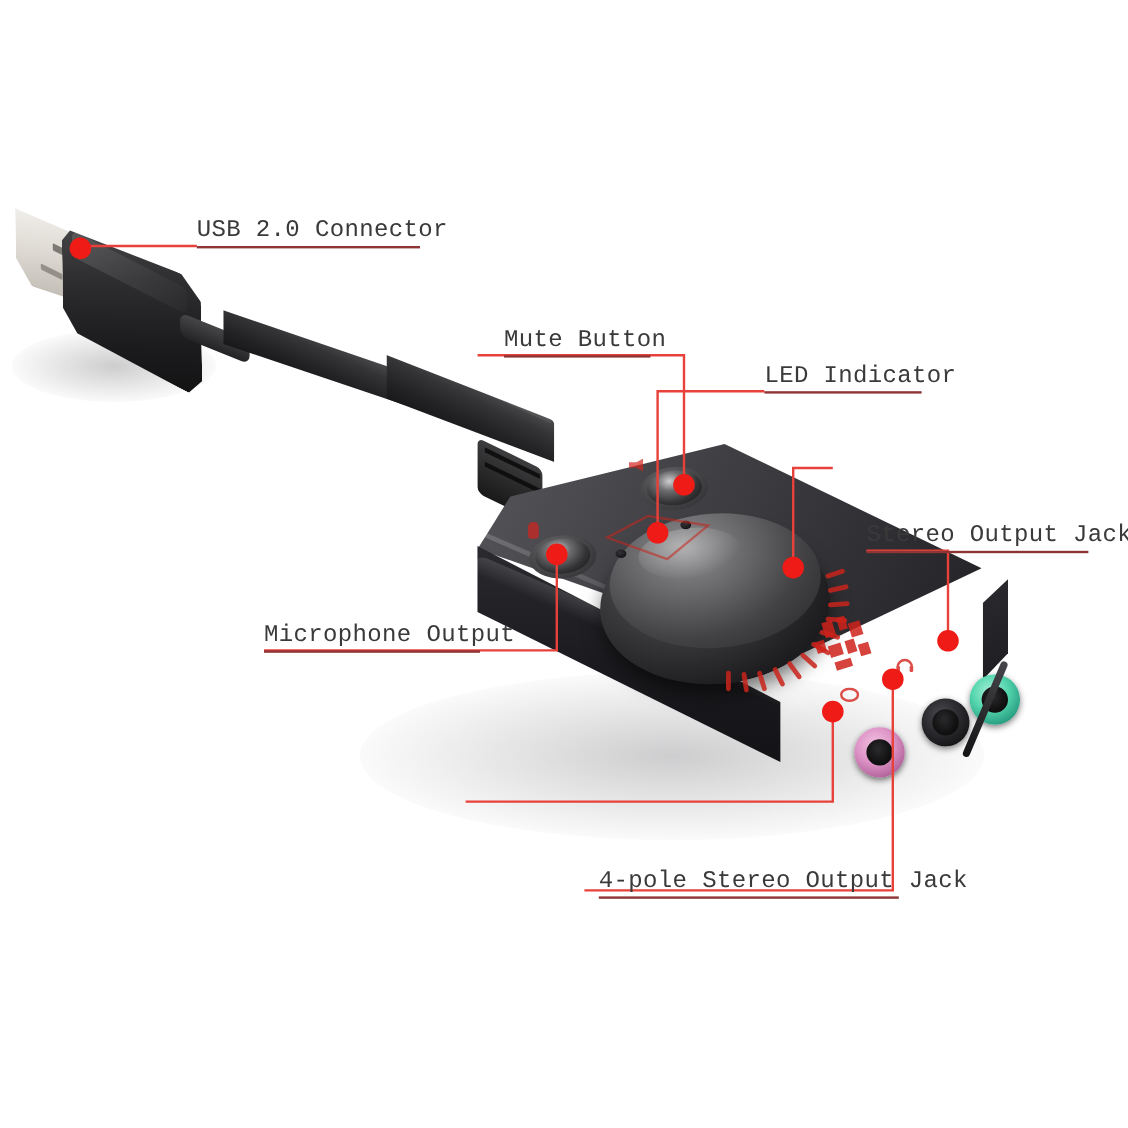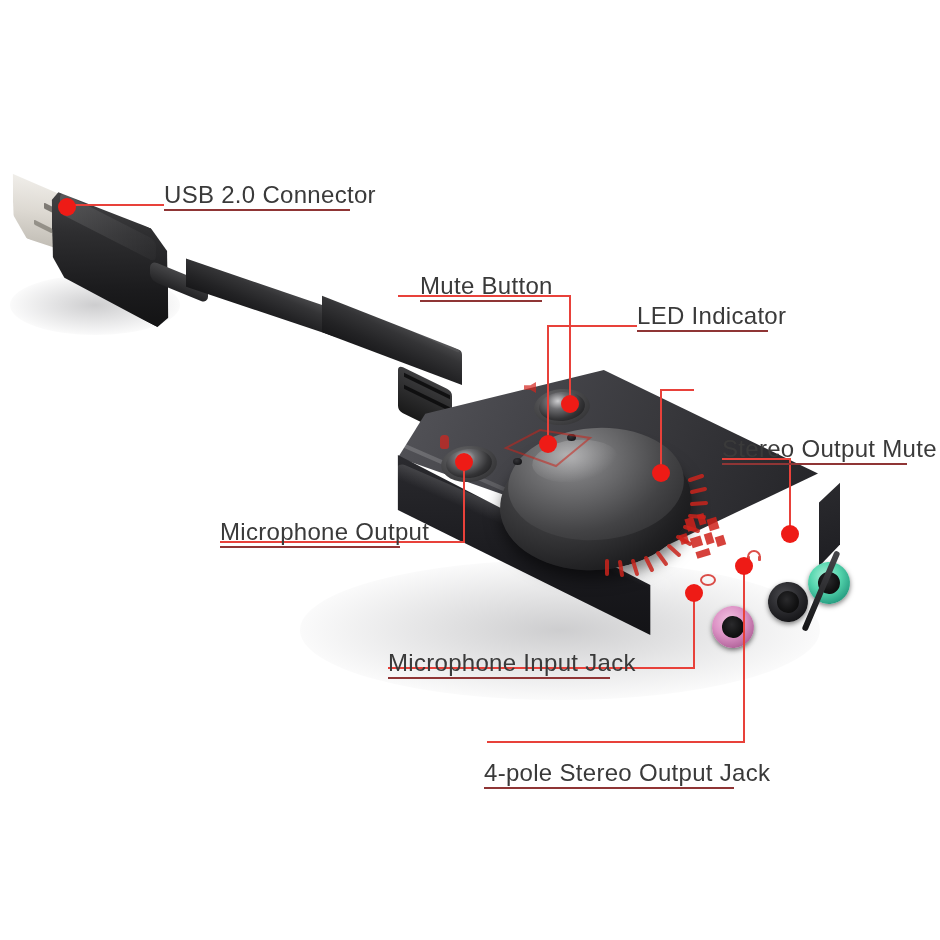--- a/index.html
+++ b/index.html
@@ -7,22 +7,22 @@
   body{
     width:940px;height:940px;overflow:hidden;position:relative;
     font-family:"Liberation Sans", sans-serif;
   }
   #stage{position:absolute;left:0;top:0;width:940px;height:940px;background:#ffffff;}
 
   
   .callout{position:absolute;white-space:nowrap;}
   .callout .txt{
     display:block;
-    font-family:Liberation Sans, sans-serif;
-    font-size:24px;
+    font-family:Liberation Mono, monospace;
+    font-size:20px;
     letter-spacing:.3px;
     color:#3a3a3a;
     line-height:1.05;
   }
   .callout .rule{
     display:block;height:1.6px;background:#8f3535;margin-top:2px;width:100%;
   }
 
   
   #leaders{position:absolute;left:0;top:0;width:940px;height:940px;pointer-events:none;}
@@ -292,32 +292,28 @@
     <span class="rule"></span>
   </div>
 
   <div class="callout" style="left:637px;top:303px;width:131px;">
     <span class="txt">LED Indicator</span>
     <span class="rule"></span>
   </div>
 
 
   <div class="callout" style="left:722px;top:436px;width:185px;">
-    <span class="txt">Stereo Output Mute</span>
+    <span class="txt">Stereo Output Jack</span>
     <span class="rule"></span>
   </div>
 
   <div class="callout" style="left:220px;top:519px;width:180px;">
     <span class="txt">Microphone Output</span>
     <span class="rule"></span>
   </div>
 
-  <div class="callout" style="left:388px;top:650px;width:222px;">
-    <span class="txt">Microphone Input Jack</span>
-    <span class="rule"></span>
-  </div>
-
-  <div class="callout" style="left:484px;top:724px;width:250px;margin-top:36px;">
+
+  <div class="callout" style="left:499px;top:724px;width:250px;">
     <span class="txt">4-pole Stereo Output Jack</span>
     <span class="rule"></span>
   </div>
 
 </div>
 
 </body></html>

